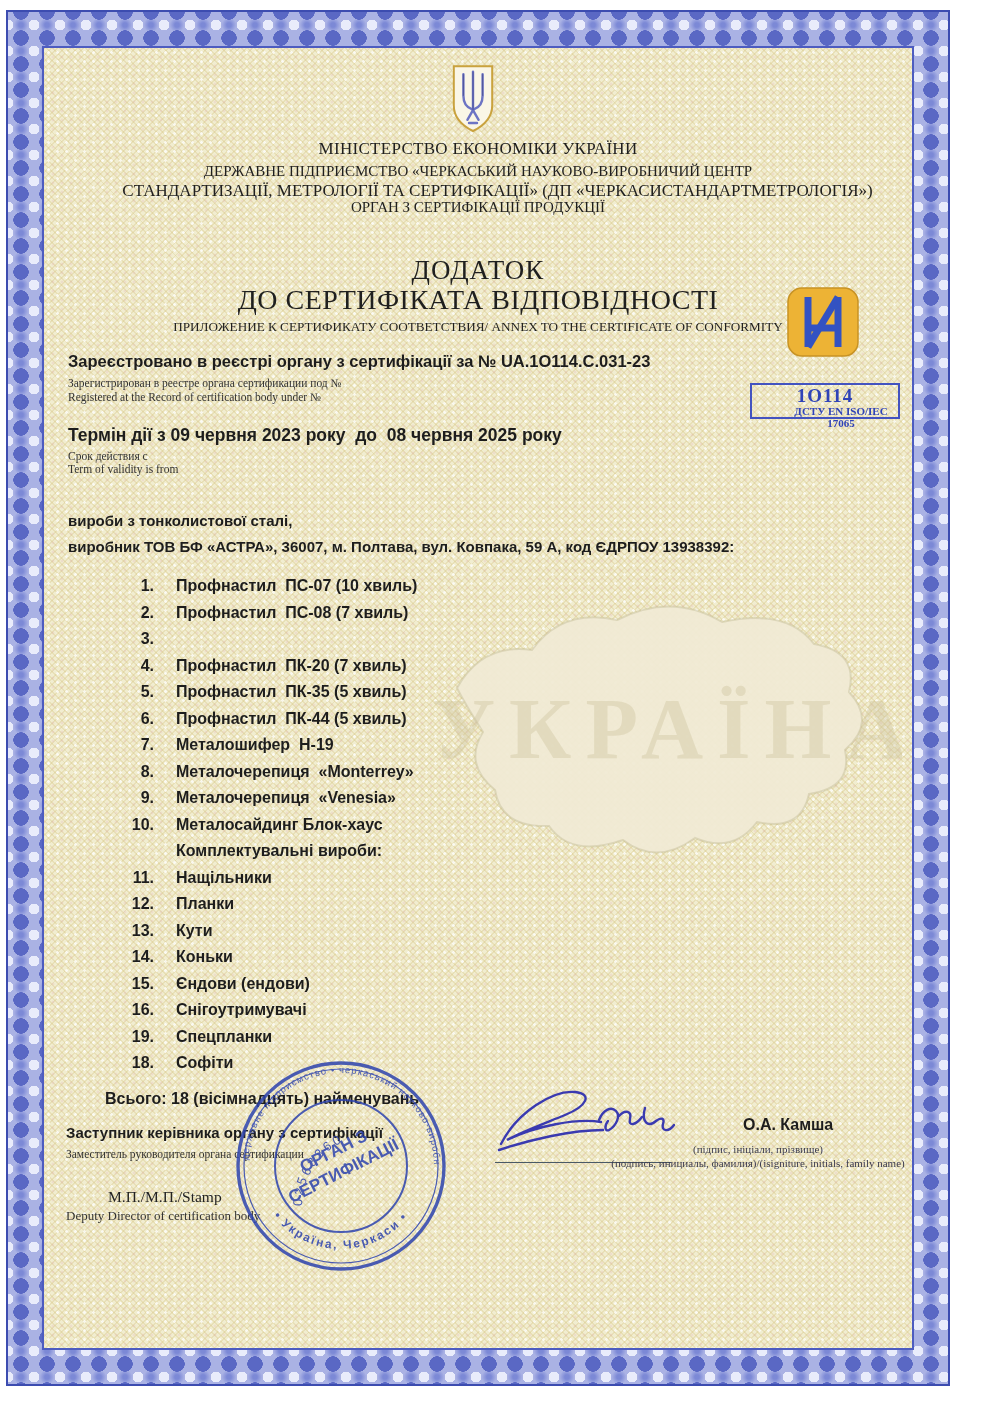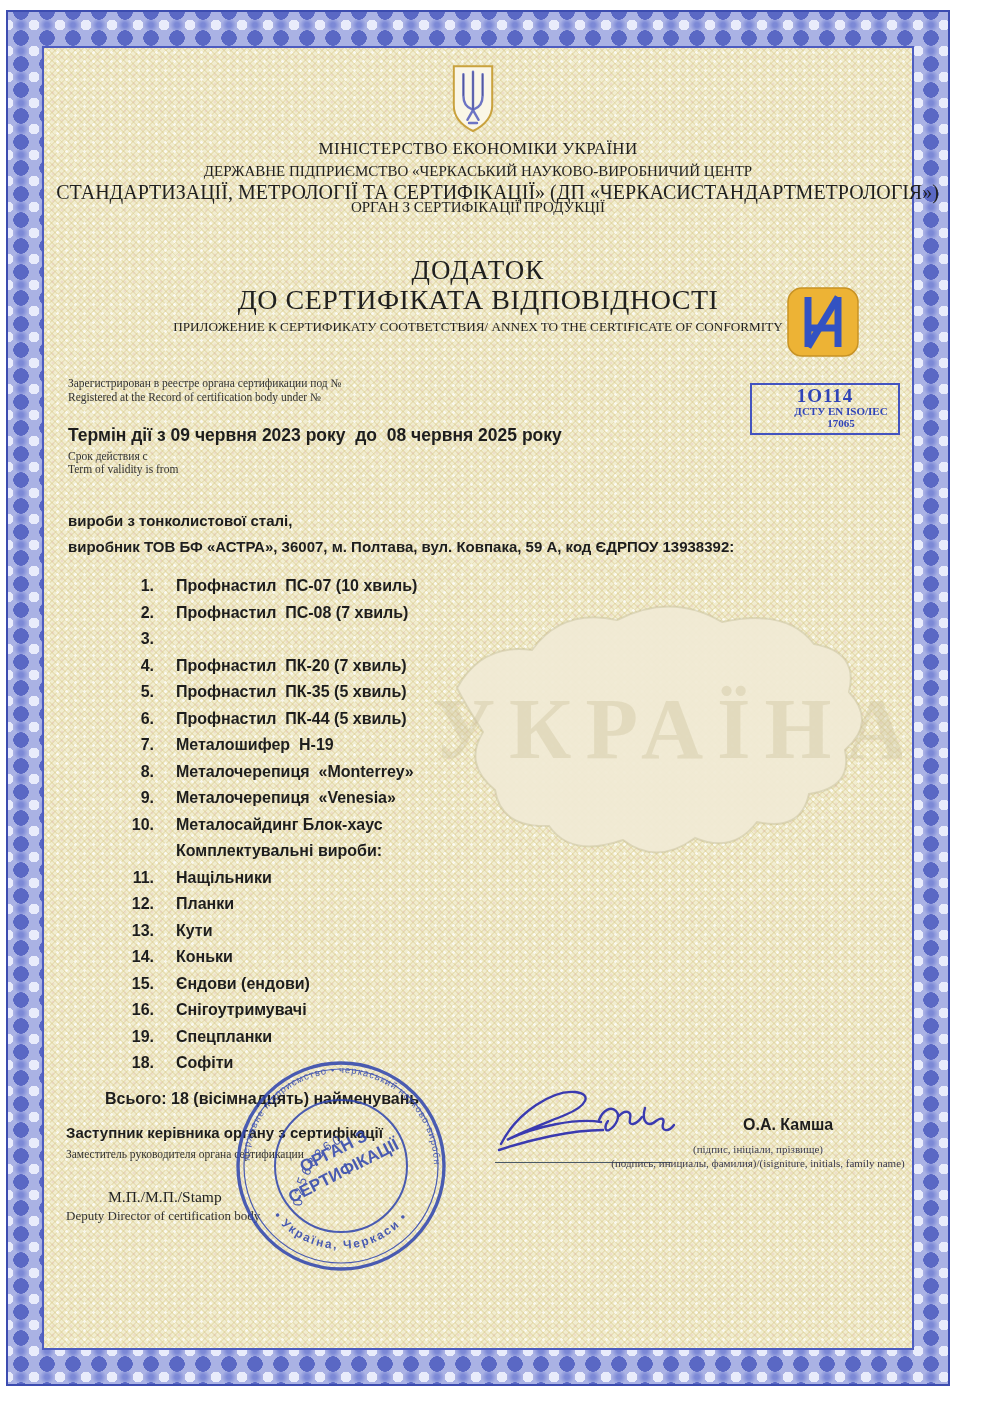--- a/index.html
+++ b/index.html
@@ -28,41 +28,41 @@
 
   
   .abs{position:absolute;}
   .ctr{left:0;right:0;text-align:center;}
   .serifB{font-family:"Liberation Serif",serif;font-weight:normal;color:#1f1f1f;}
   .serifR{font-family:"Liberation Serif",serif;color:#333;}
   .sansB{font-family:"Liberation Sans",sans-serif;font-weight:bold;color:#1d1d1d;}
 
   .hdr1{top:127px;font-size:17px;letter-spacing:.3px;}
   .hdr2{top:151px;font-size:15px;}
-  .hdr3{top:169px;font-size:20px;padding-left:39px;}
+  .hdr3{top:169px;font-size:17px;padding-left:39px;}
   .hdr4{top:187px;font-size:15px;}
 
   .title1{top:243px;font-size:27px;letter-spacing:1px;}
   .title2{top:272px;font-size:28px;letter-spacing:.5px;}
   .subtitle{top:307px;font-size:13.2px;}
 
   .reg-main{left:60px;top:340px;font-size:16.5px;}
   .reg-ru{left:60px;top:365px;font-size:11.5px;}
   .reg-en{left:60px;top:379px;font-size:11.5px;}
 
   .term-main{left:60px;top:413px;font-size:17.5px;}
   .term-ru{left:60px;top:438px;font-size:11.5px;}
   .term-en{left:60px;top:451px;font-size:11.5px;}
 
   .intro1{left:60px;top:500px;font-size:15px;}
   .intro2{left:60px;top:526px;font-size:15px;}
 
   
   .naau{left:779px;top:275px;width:72px;height:70px;}
-  .codebox{left:742px;top:371px;width:150px;height:52px;border:2px solid #4353c0;box-sizing:border-box;
+  .codebox{left:742px;top:371px;width:150px;height:36px;border:2px solid #4353c0;box-sizing:border-box;
     text-align:center;color:#2f43b8;}
   .codebox .c1{display:block;font-size:19px;font-weight:bold;font-family:"Liberation Serif",serif;line-height:19px;margin-top:1px;letter-spacing:1px;}
   .codebox .c2{display:block;font-size:11px;font-weight:bold;font-family:"Liberation Serif",serif;line-height:12px;margin-left:32px;}
 
   
   .plist{left:66px;top:565px;width:720px;}
   .prow{display:flex;height:26.5px;align-items:flex-start;}
   .pnum{width:80px;text-align:right;font-family:"Liberation Sans",sans-serif;font-weight:bold;font-size:16px;color:#1d1d1d;}
   .ptxt{margin-left:22px;font-family:"Liberation Sans",sans-serif;font-weight:bold;font-size:16px;color:#1d1d1d;white-space:pre-wrap;}
 
@@ -124,20 +124,21 @@
         <path d="M51 10 V60"></path>
         <path d="M51 10 L21 60"></path>
         <path d="M21 41 H51"></path>
       </g>
     </svg>
     <div class="abs codebox">
       <span class="c1">1О114</span>
       <span class="c2">ДСТУ EN ISO/ІЕС 17065</span>
     </div>
 
+    <div class="abs sansB reg-main">Зареєстровано в реєстрі органу з сертифікації за № UA.1О114.С.031-23</div>
     <div class="abs serifR reg-ru">Зарегистрирован в реестре органа сертификации под №</div>
     <div class="abs serifR reg-en">Registered at the Record of certification body under №</div>
 
     <div class="abs sansB term-main" style="white-space:pre-wrap;">Термін дії з 09 червня 2023 року  до  08 червня 2025 року</div>
     <div class="abs serifR term-ru">Срок действия с</div>
     <div class="abs serifR term-en">Term of validity is from</div>
 
     <div class="abs sansB intro1">вироби з тонколистової сталі,</div>
     <div class="abs sansB intro2">виробник ТОВ БФ «АСТРА», 36007, м. Полтава, вул. Ковпака, 59 А, код ЄДРПОУ 13938392:</div>
 

